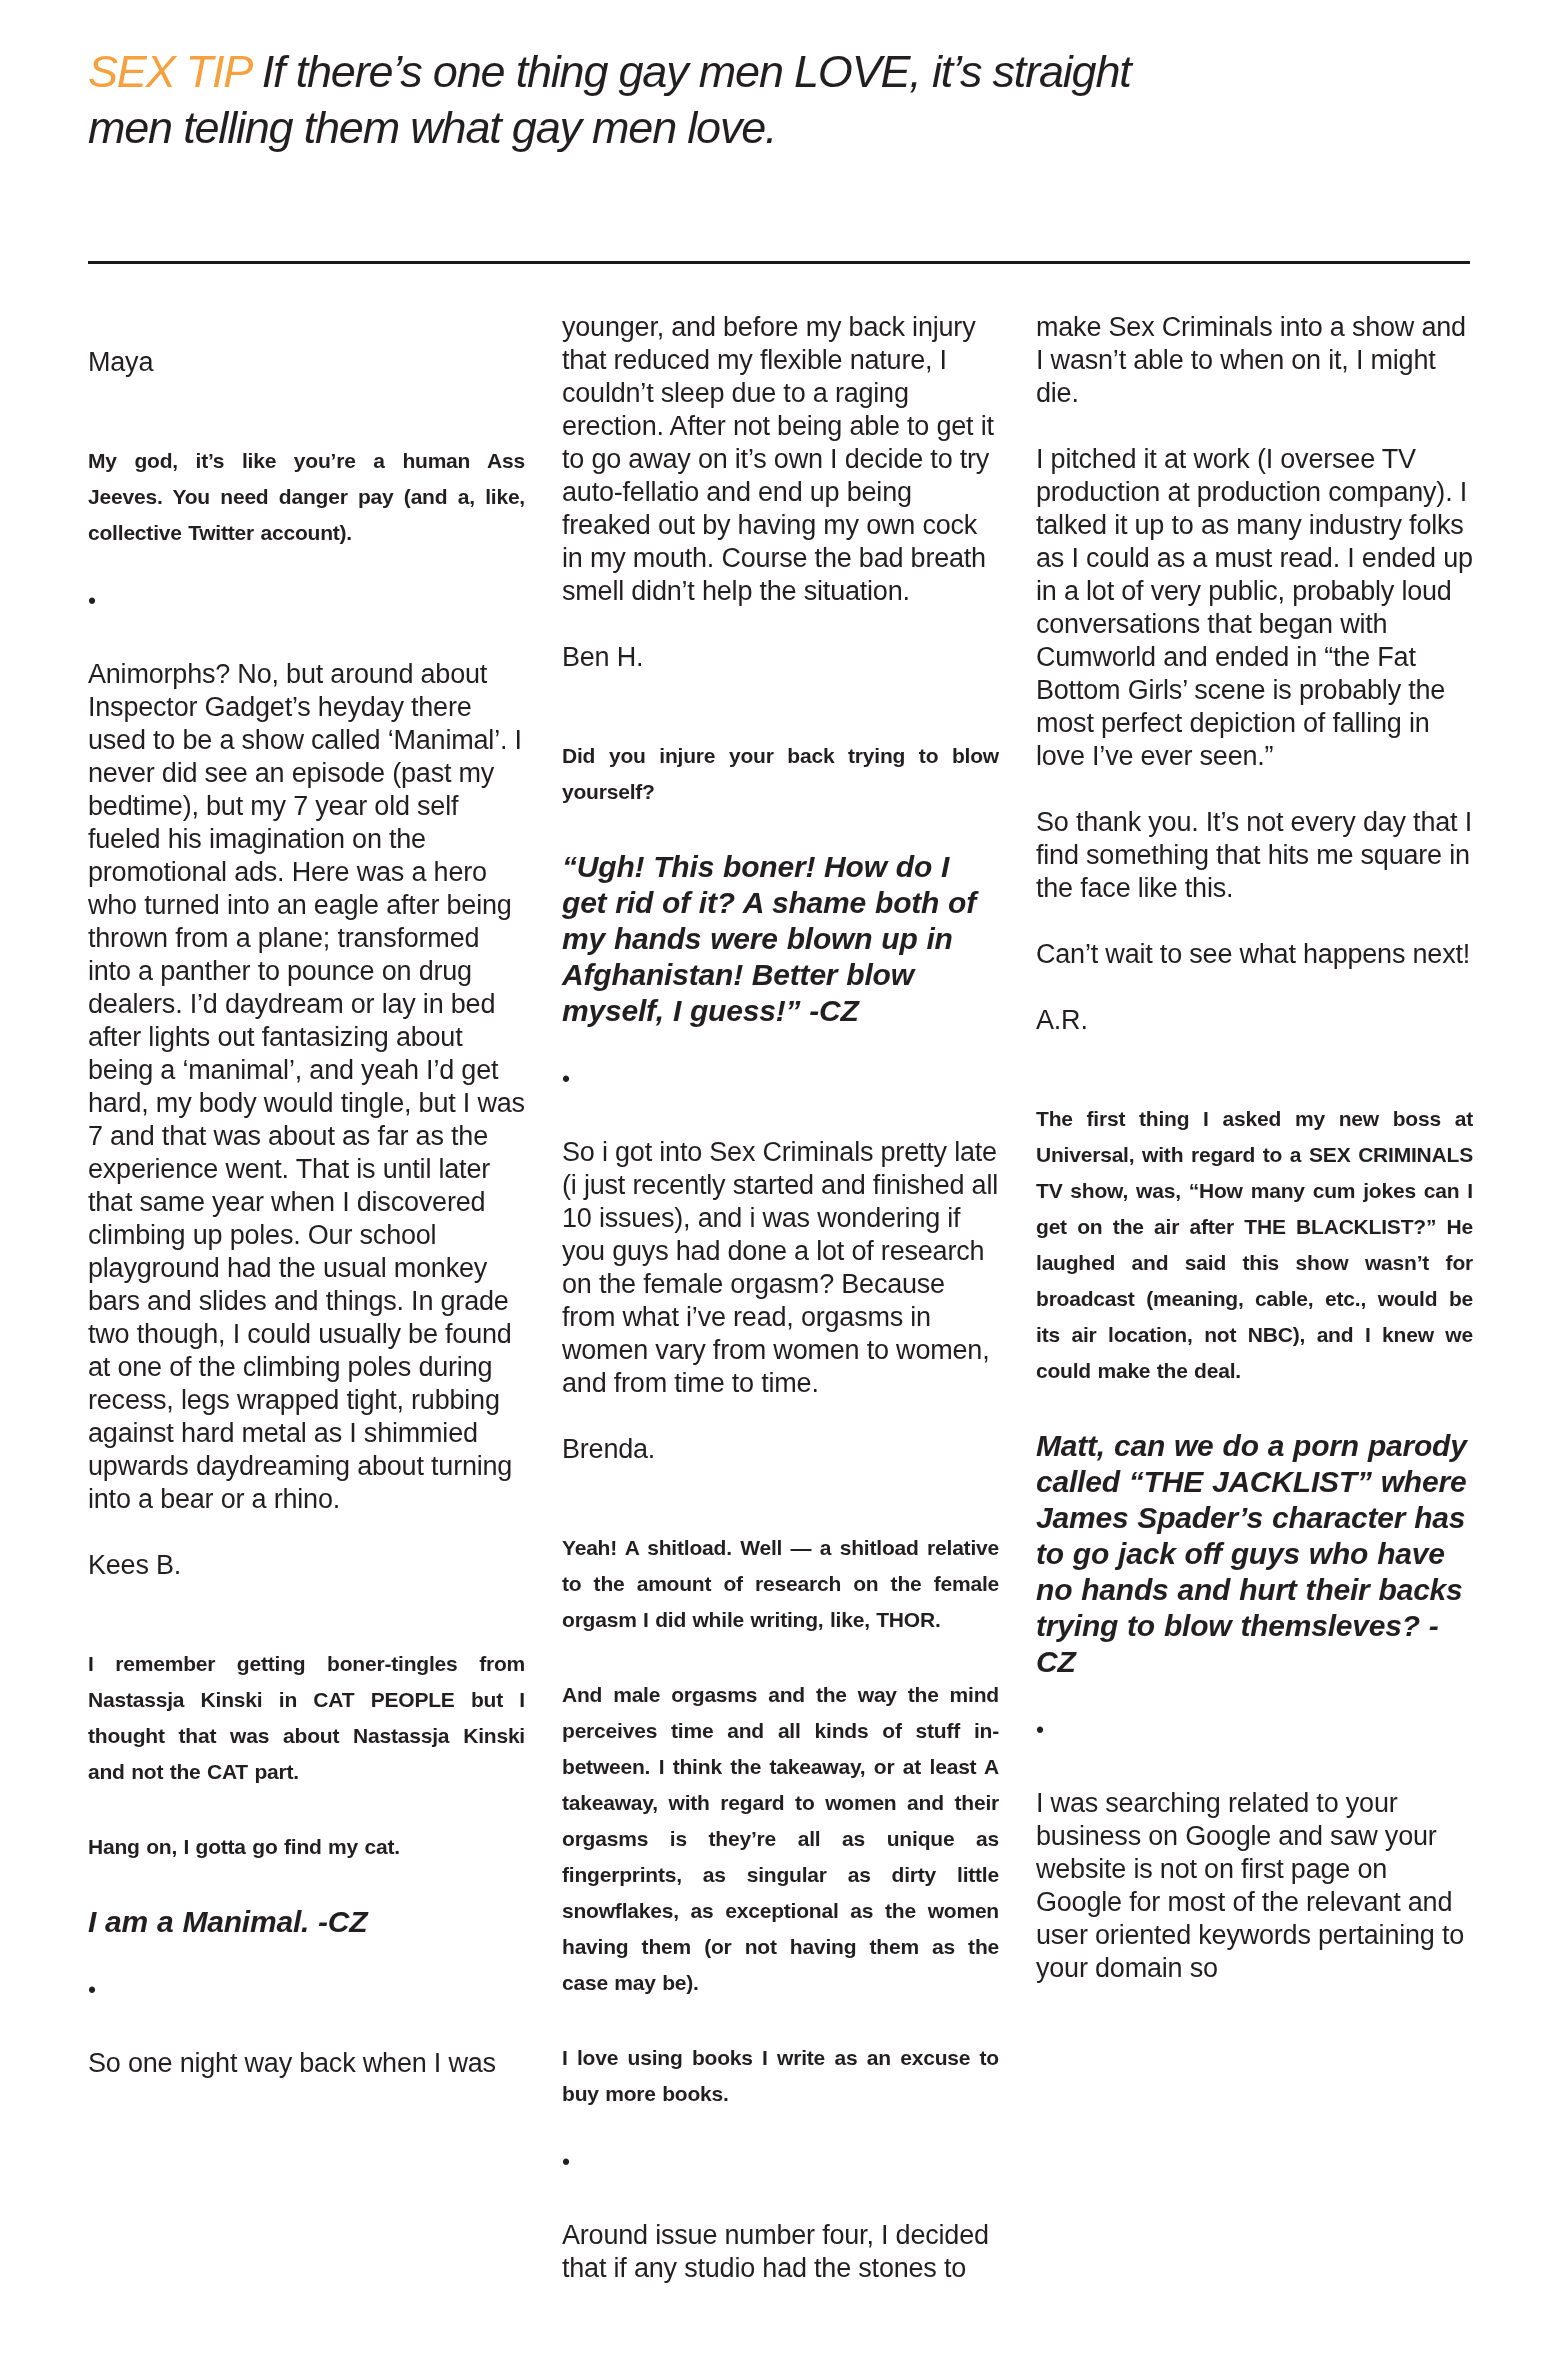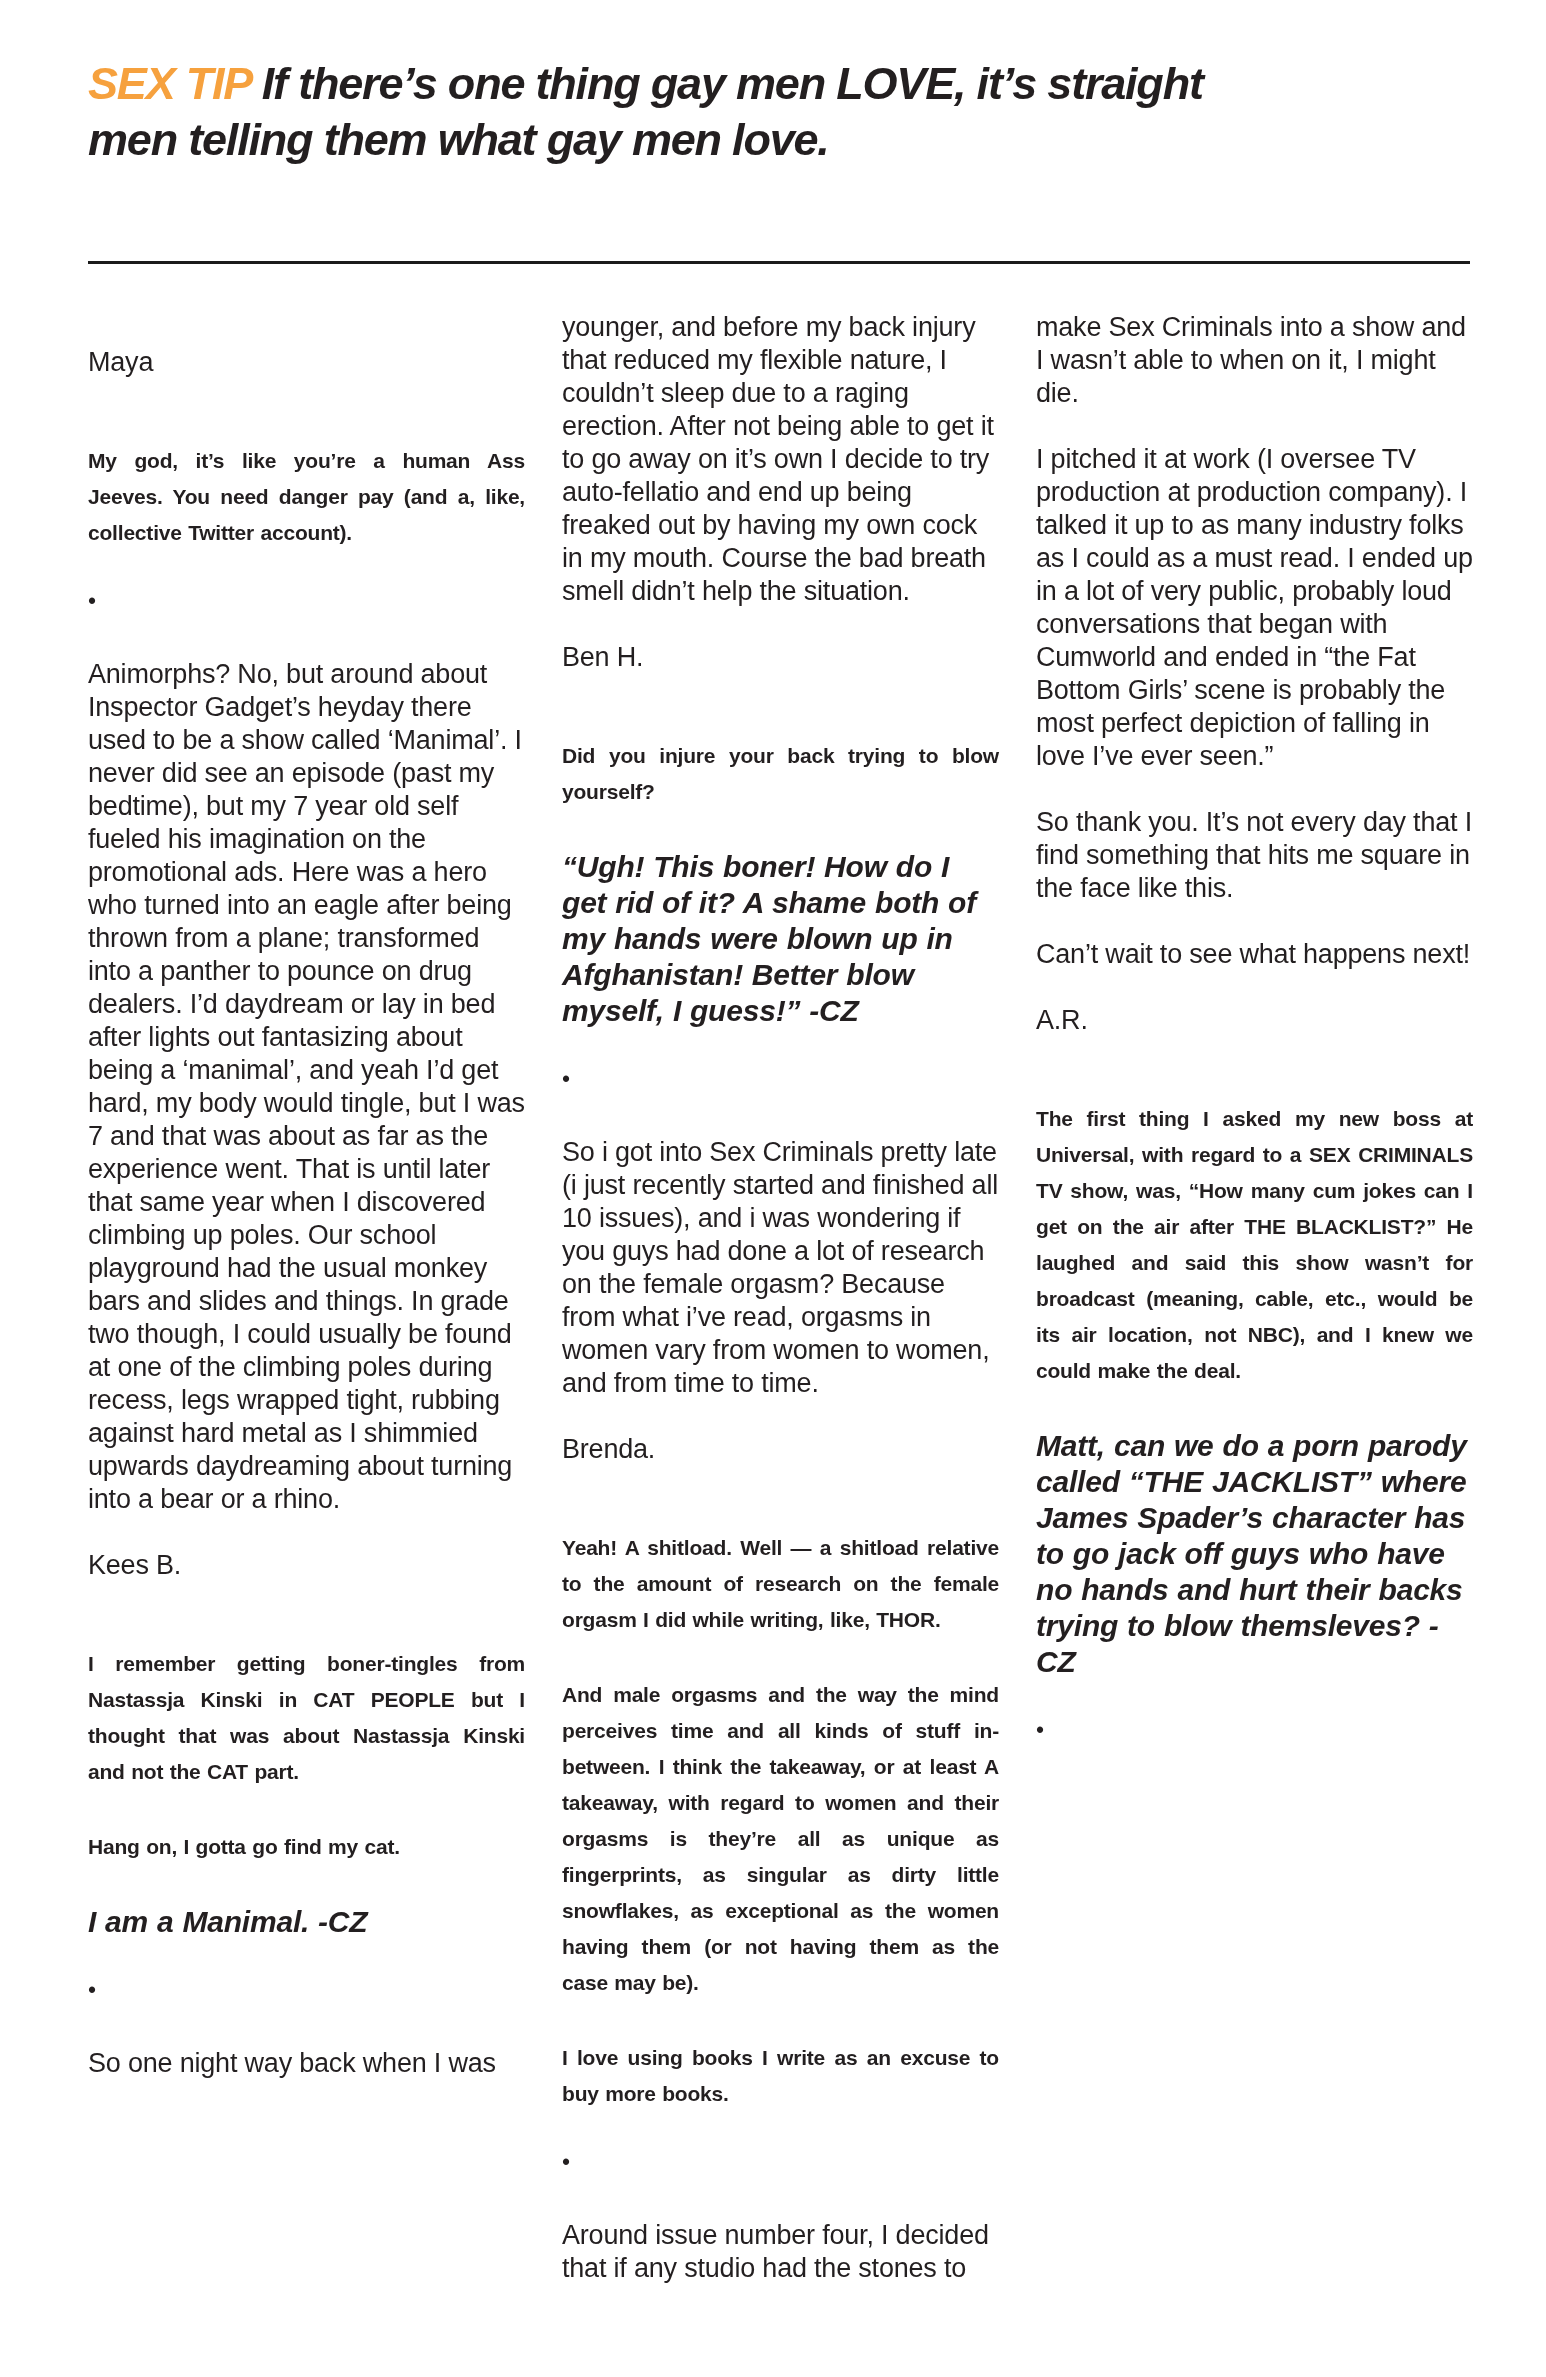--- a/index.html
+++ b/index.html
@@ -11,25 +11,25 @@
     position: relative;
     width: 1547px;
     height: 2377px;
     background: #ffffff;
     overflow: hidden;
     font-family: "Liberation Sans", "DejaVu Sans", sans-serif;
   }
   .header {
     position: absolute;
     left: 88px;
-    top: 56px;
+    top: 44px;
     width: 1400px;
     font-size: 45px;
     line-height: 56px;
-    font-weight: 700;
+    font-weight: 400;
     font-style: italic;
     letter-spacing: -1.2px;
     color: #231F20;
   }
   .header .tag {
     color: #F6A13E;
   }
   .rule {
     position: absolute;
     left: 88px;
@@ -127,17 +127,18 @@
       </div>
     <div class="col">
         <p class="para letter">make Sex Criminals into a show and I wasn’t able to when on it, I might die.</p>
         <p class="para letter">I pitched it at work (I oversee TV production at production company). I talked it up to as many industry folks as I could as a must read. I ended up in a lot of very public, probably loud conversations that began with Cumworld and ended in “the Fat Bottom Girls’ scene is probably the most perfect depiction of falling in love I’ve ever seen.”</p>
         <p class="para letter">So thank you. It’s not every day that I find something that hits me square in the face like this.</p>
         <p class="para letter">Can’t wait to see what happens next!</p>
         <p class="para author">A.R.</p>
         <p class="para response">The first thing I asked my new boss at Universal, with regard to a SEX CRIMINALS TV show, was, “How many cum jokes can I get on the air after THE BLACKLIST?” He laughed and said this show wasn’t for broadcast (meaning, cable, etc., would be its air location, not NBC), and I knew we could make the deal.</p>
         <p class="para response italic">Matt, can we do a porn parody called “THE JACKLIST” where James Spader’s character has to go jack off guys who have no hands and hurt their backs trying to blow themsleves? -CZ</p>
         <div class="bullet">•</div>
+        <p class="para letter">I was searching related to your business on Google and saw your website is not on first page on Google for most of the relevant and user oriented keywords pertaining to your domain so</p>
       </div>
   </div>
 
 </div>
 
 
 </body></html>

